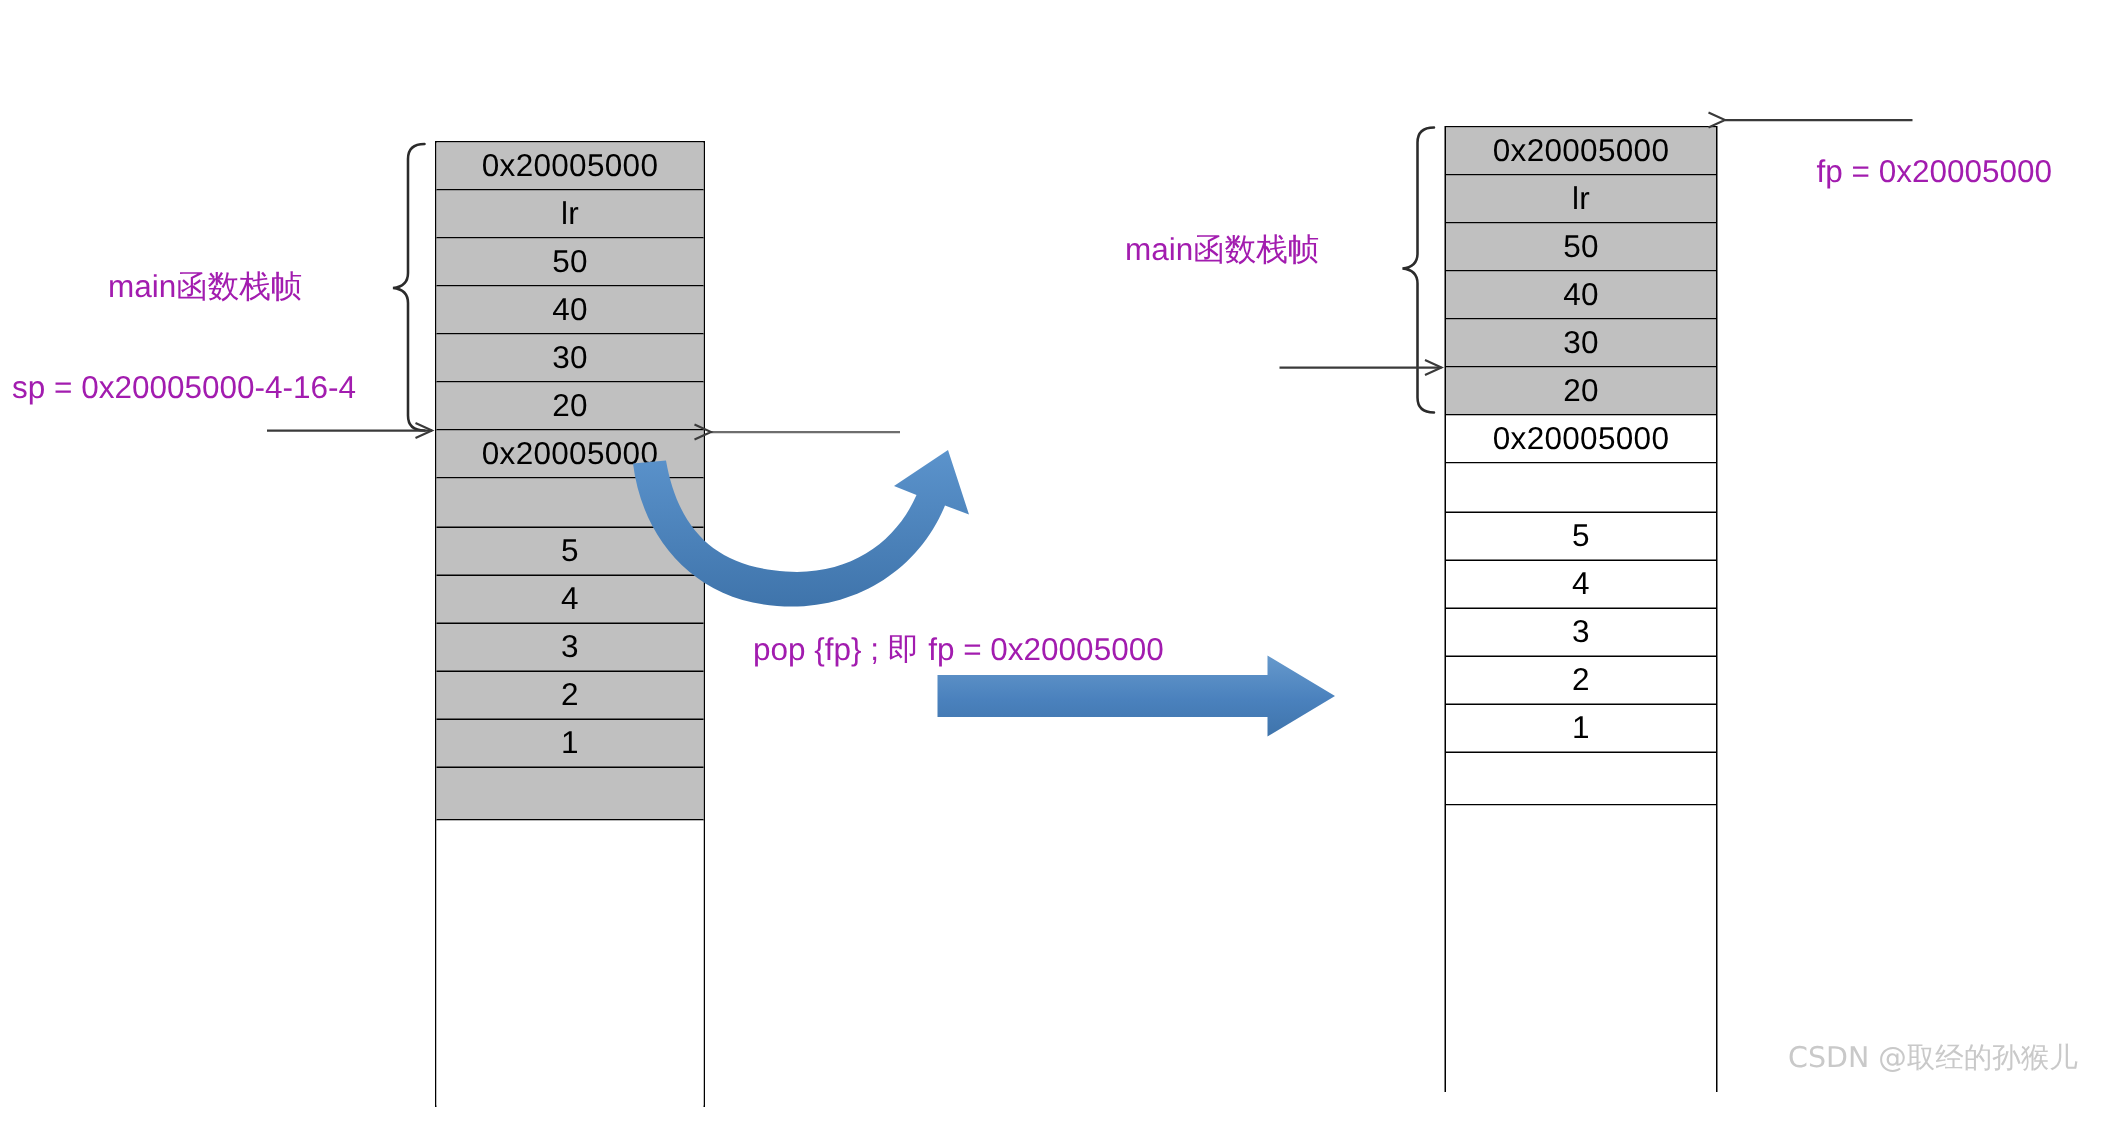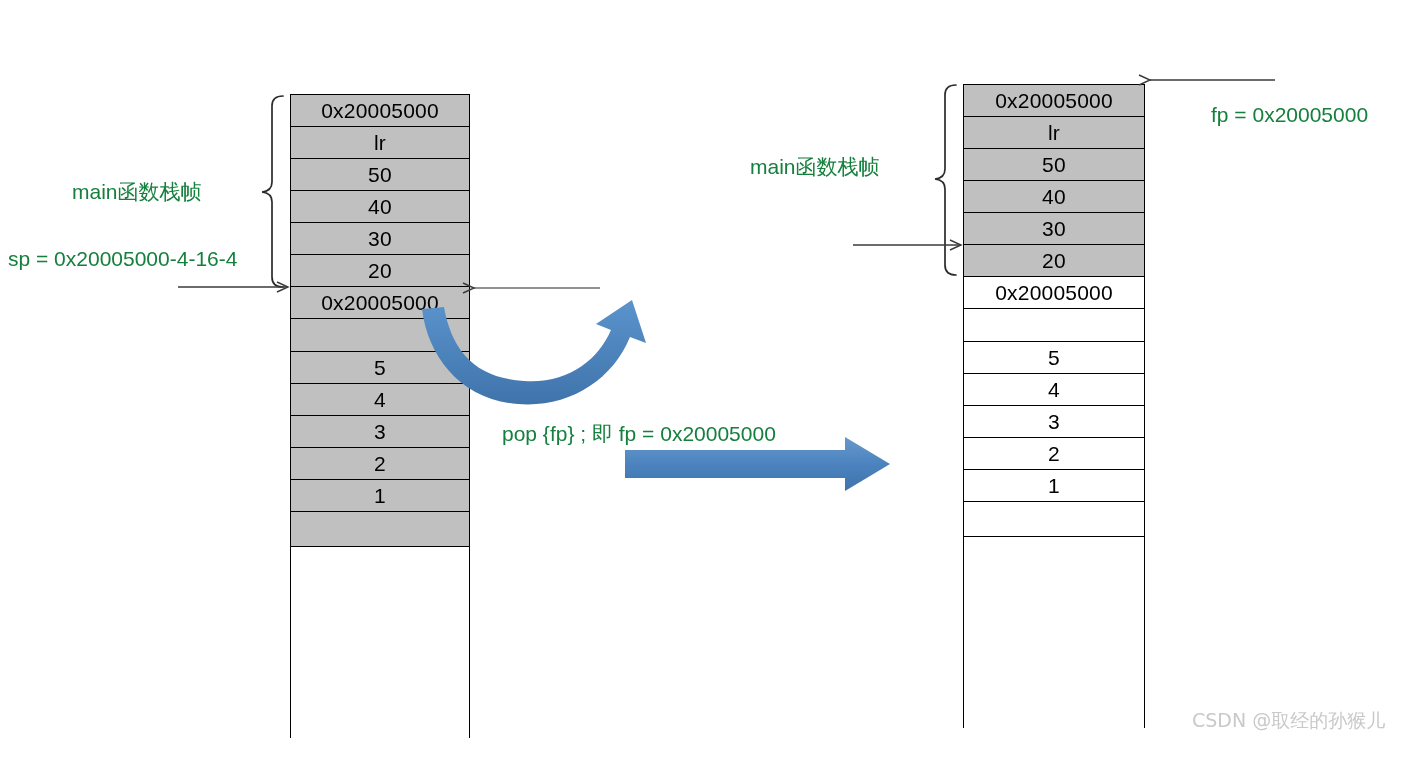--- a/index.html
+++ b/index.html
@@ -37,21 +37,21 @@
     white-space: nowrap;
   }
   .cell.gray { background: #c0c0c0; }
   .cell.white { background: #ffffff; }
   .cell.last { border-bottom: none; }
   .label {
     position: absolute;
     font-size: 21px;
     line-height: 1.15;
     white-space: nowrap;
-    color: #15803d;
+    color: #a21caf;
   }
   .label.cn { font-family: Liberation Sans, sans-serif; }
   .watermark {
     position: absolute;
     font-size: 19px;
     color: #c9c9c9;
     white-space: nowrap;
     font-family: "DejaVu Sans", "Liberation Sans", sans-serif;
   }
   svg.overlay {
@@ -105,21 +105,21 @@
     </div>
 
   <div class="label cn" style="left:72px; top:180px;">main函数栈帧</div>
   <div class="label" style="left:8px; top:247px;">sp = 0x20005000-4-16-4</div>
 
   <div class="label cn" style="left:502px; top:395px;margin-top:27px;">pop {fp}  ; 即 fp = 0x20005000</div>
 
   <div class="label cn" style="left:750px; top:155px;">main函数栈帧</div>
   <div class="label" style="left:1211px; top:103px;">fp = 0x20005000</div>
 
-  <div class="watermark" style="left:1192px; top:708px;">CSDN @取经的孙猴儿</div>
+  <div class="watermark" style="left:1192px; top:692px;">CSDN @取经的孙猴儿</div>
 
   <svg class="overlay" viewBox="0 0 1402 757">
     <defs>
       <marker id="thinArrowR" markerWidth="14" markerHeight="12" refX="12" refY="6" orient="auto" markerUnits="userSpaceOnUse">
         <path d="M1,1 L12,6 L1,11" fill="none" stroke="#3a3a3a" stroke-width="1.4"></path>
       </marker>
       <marker id="thinArrowL" markerWidth="14" markerHeight="12" refX="2" refY="6" orient="auto" markerUnits="userSpaceOnUse">
         <path d="M13,1 L2,6 L13,11" fill="none" stroke="#3a3a3a" stroke-width="1.4"></path>
       </marker>
       <linearGradient id="blueGrad" x1="0" y1="0" x2="0" y2="1">

